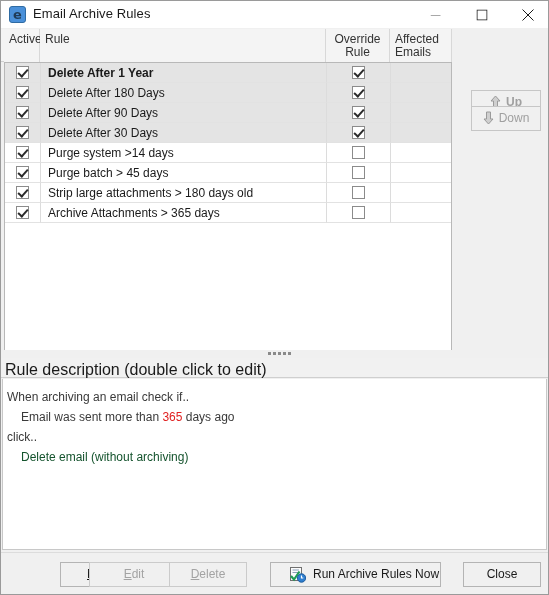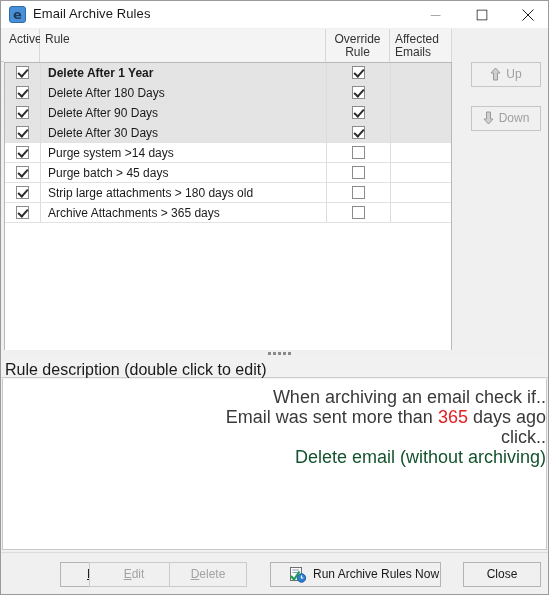--- a/index.html
+++ b/index.html
@@ -58,35 +58,35 @@
     border:solid #2b2b2b;border-width:0 2px 2px 0;transform:rotate(42deg);}
 
   
   .sidebtn{position:absolute;width:70px;height:25px;background:#f0f0f0;
     border:1px solid #c6c6c6;box-sizing:border-box;font-size:12px;color:#a0a0a0;
     text-align:center;line-height:23px;}
   .sidebtn .lbl{display:inline-block;vertical-align:middle;}
   .arrow{display:inline-block;width:11px;height:14px;position:relative;
     vertical-align:middle;margin-right:5px;top:-1px;}
   .arrow svg{position:absolute;left:0;top:0;}
-  #btn-up{left:470px;top:61px;} #btn-down{left:470px;top:105px;}
+  #btn-up{left:470px;top:89px;font-weight:bold;} #btn-down{left:470px;top:105px;}
 
   
   .splitter{position:absolute;left:1px;top:349px;width:545px;height:8px;background:#f0f0f0;}
   .splitter .dots{position:absolute;left:266px;top:2px;width:22px;height:3px;}
   .splitter .dots i{position:absolute;top:0;width:3px;height:3px;background:#8a8a8a;display:block;}
 
   
   .desc-head{position:absolute;left:0;top:357px;width:547px;height:20px;
     background:#f1f1f1;border-bottom:1px solid #cfcfcf;box-sizing:border-box;
     padding:3px 0 0 4px;font-size:16px;color:#1a1a1a;}
   .desc-body{position:absolute;left:1px;top:378px;width:545px;height:171px;
     background:#ffffff;border:1px solid #c8c8c8;border-top:none;box-sizing:border-box;
     padding:8px 0 0 4px;}
-  .dline{font-size:18px;color:#3a3a3a;line-height:20px;white-space:nowrap;text-align:right;}
+  .dline{font-size:12px;color:#3a3a3a;line-height:20px;white-space:nowrap;}
   .dline.ind{padding-left:14px;}
   .dline .num{color:#e02020;}
   .dline.red{color:#14532d;}
 
   
   .bottombar{position:absolute;left:0;top:551px;width:547px;height:42px;
     background:#f0f0f0;border-top:1px solid #dcdcdc;box-sizing:border-box;}
   .btn{position:absolute;top:9px;height:25px;background:#f0f0f0;
     border:1px solid #b4b4b4;box-sizing:border-box;font-size:12px;color:#1a1a1a;
     text-align:center;line-height:23px;}

